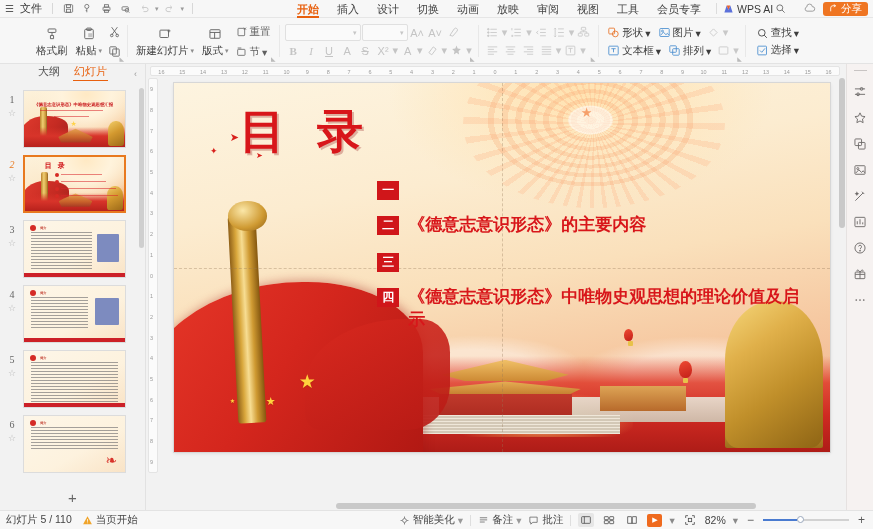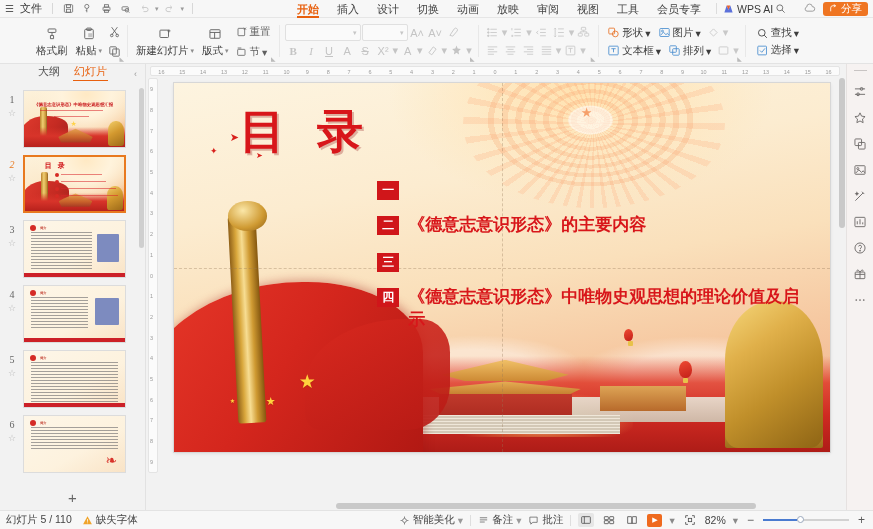--- a/index.html
+++ b/index.html
@@ -959,21 +959,21 @@
   </div>
 
   <div class="status">
     <div class="st-left">
       <span>幻灯片 5 / 110</span>
       <span class="st-chunk">
         <svg width="11" height="11" viewBox="0 0 18 18" fill="#f0a42a">
           <path d="M9 2.2 L16.2 15 H1.8 Z"></path>
             <path d="M8.4 6.6 h1.2 v4.4 h-1.2 z M8.4 12.2 h1.2 v1.2 h-1.2 z" fill="#fff"></path>
         </svg>
-        <span>缺失字体</span>
+        <span>当页开始</span>
       </span>
     </div>
     <div class="st-right">
       <span class="st-chunk">
         <svg width="11" height="11" viewBox="0 0 18 18" fill="none" stroke="#5a5a5a" stroke-width="1.2">
           <path d="M9 2.5 V5 M4.8 9 H2.6 M15.4 9 H13.2 M9 13 V15.5"></path>
             <circle cx="9" cy="9" r="3.2"></circle>
         </svg>
         <span>智能美化</span>
         <span class="ca" style="color:#9a9a9a">▾</span>

